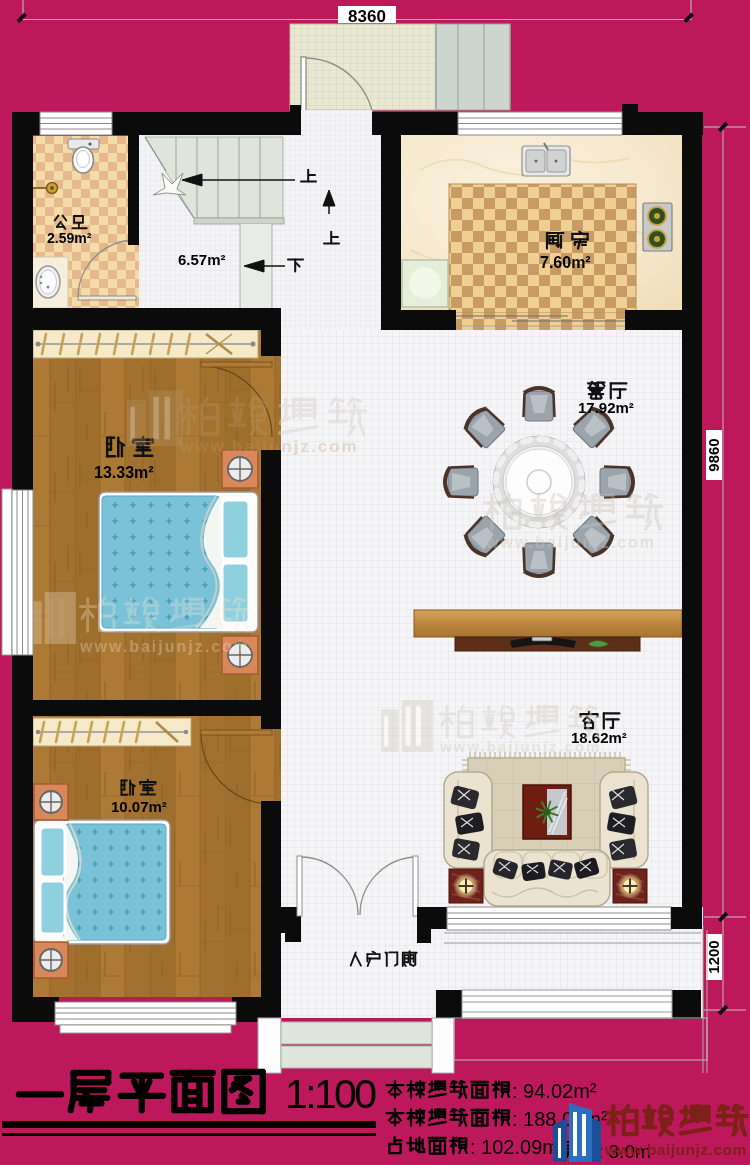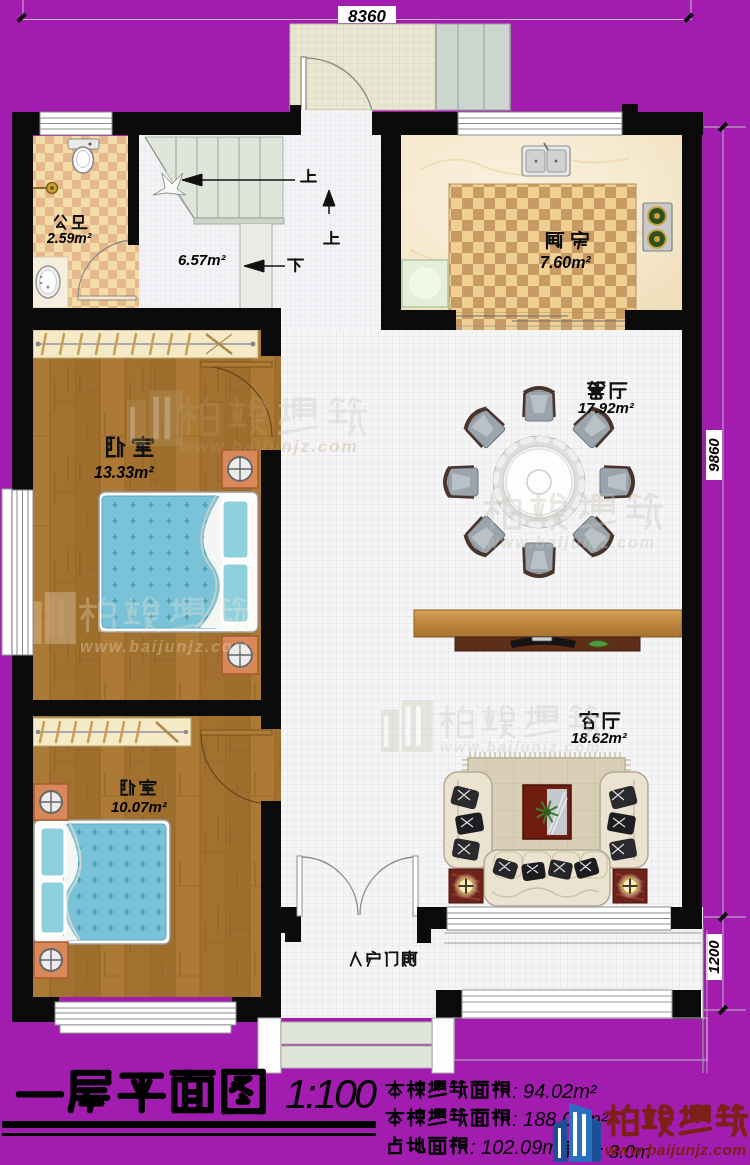--- a/index.html
+++ b/index.html
@@ -1,14 +1,14 @@
 <!DOCTYPE html>
 <html><head><meta charset="utf-8"><style>
 html,body{margin:0;padding:0;background:#fff;}
-#plan{position:relative;width:750px;height:1165px;background:#a21caf;overflow:hidden;font-family:"Liberation Sans",sans-serif;font-style:italic;}
+#plan{position:relative;width:750px;height:1165px;background:#be185d;overflow:hidden;font-family:"Liberation Sans",sans-serif;}
 </style></head><body>
 <div id="plan">
 <svg width="750" height="1165" viewBox="0 0 750 1165">
 <defs>
 <pattern id="tile" width="7" height="7" patternUnits="userSpaceOnUse">
  <rect width="7" height="7" fill="#f5f5f7"></rect>
  <path d="M0 0H7M0 0V7" stroke="#e3e3e8" stroke-width="1" fill="none"></path>
 </pattern>
 <pattern id="tileh" width="5" height="5" patternUnits="userSpaceOnUse">
  <rect width="5" height="5" fill="#f4f4f6"></rect>

